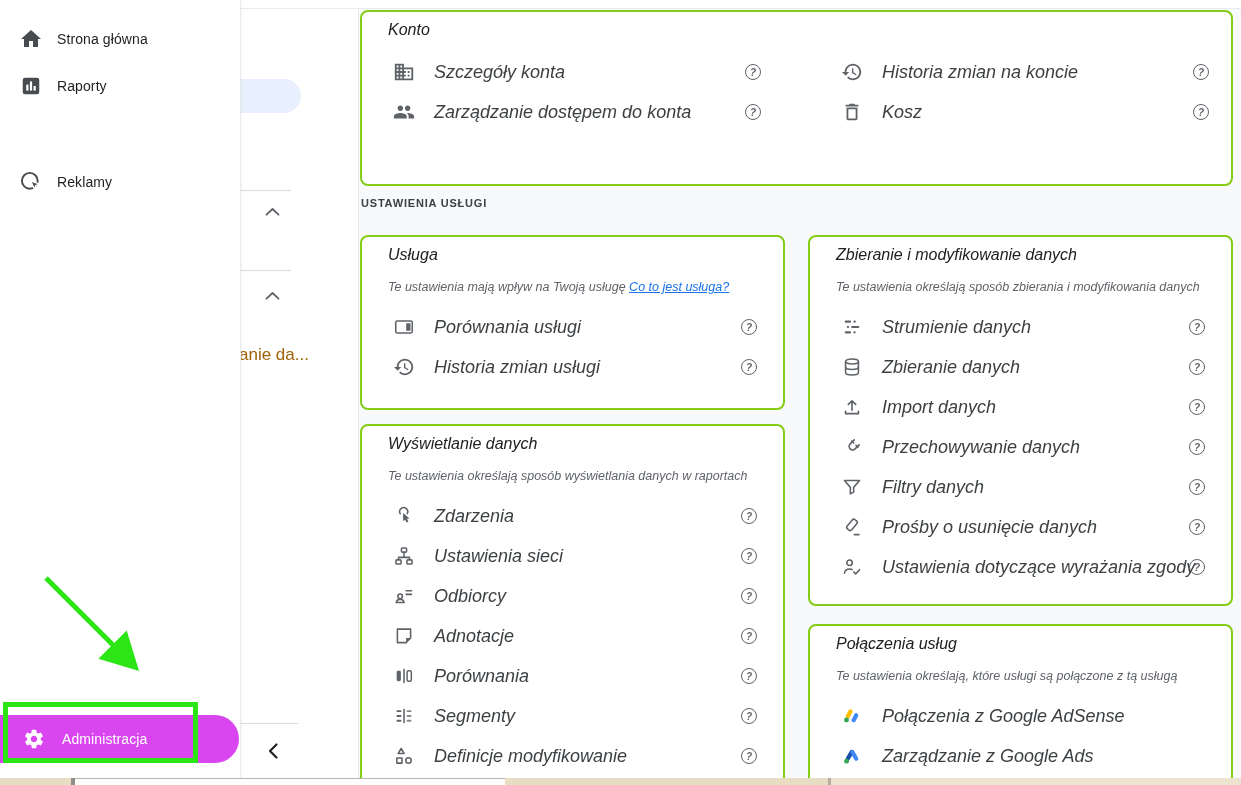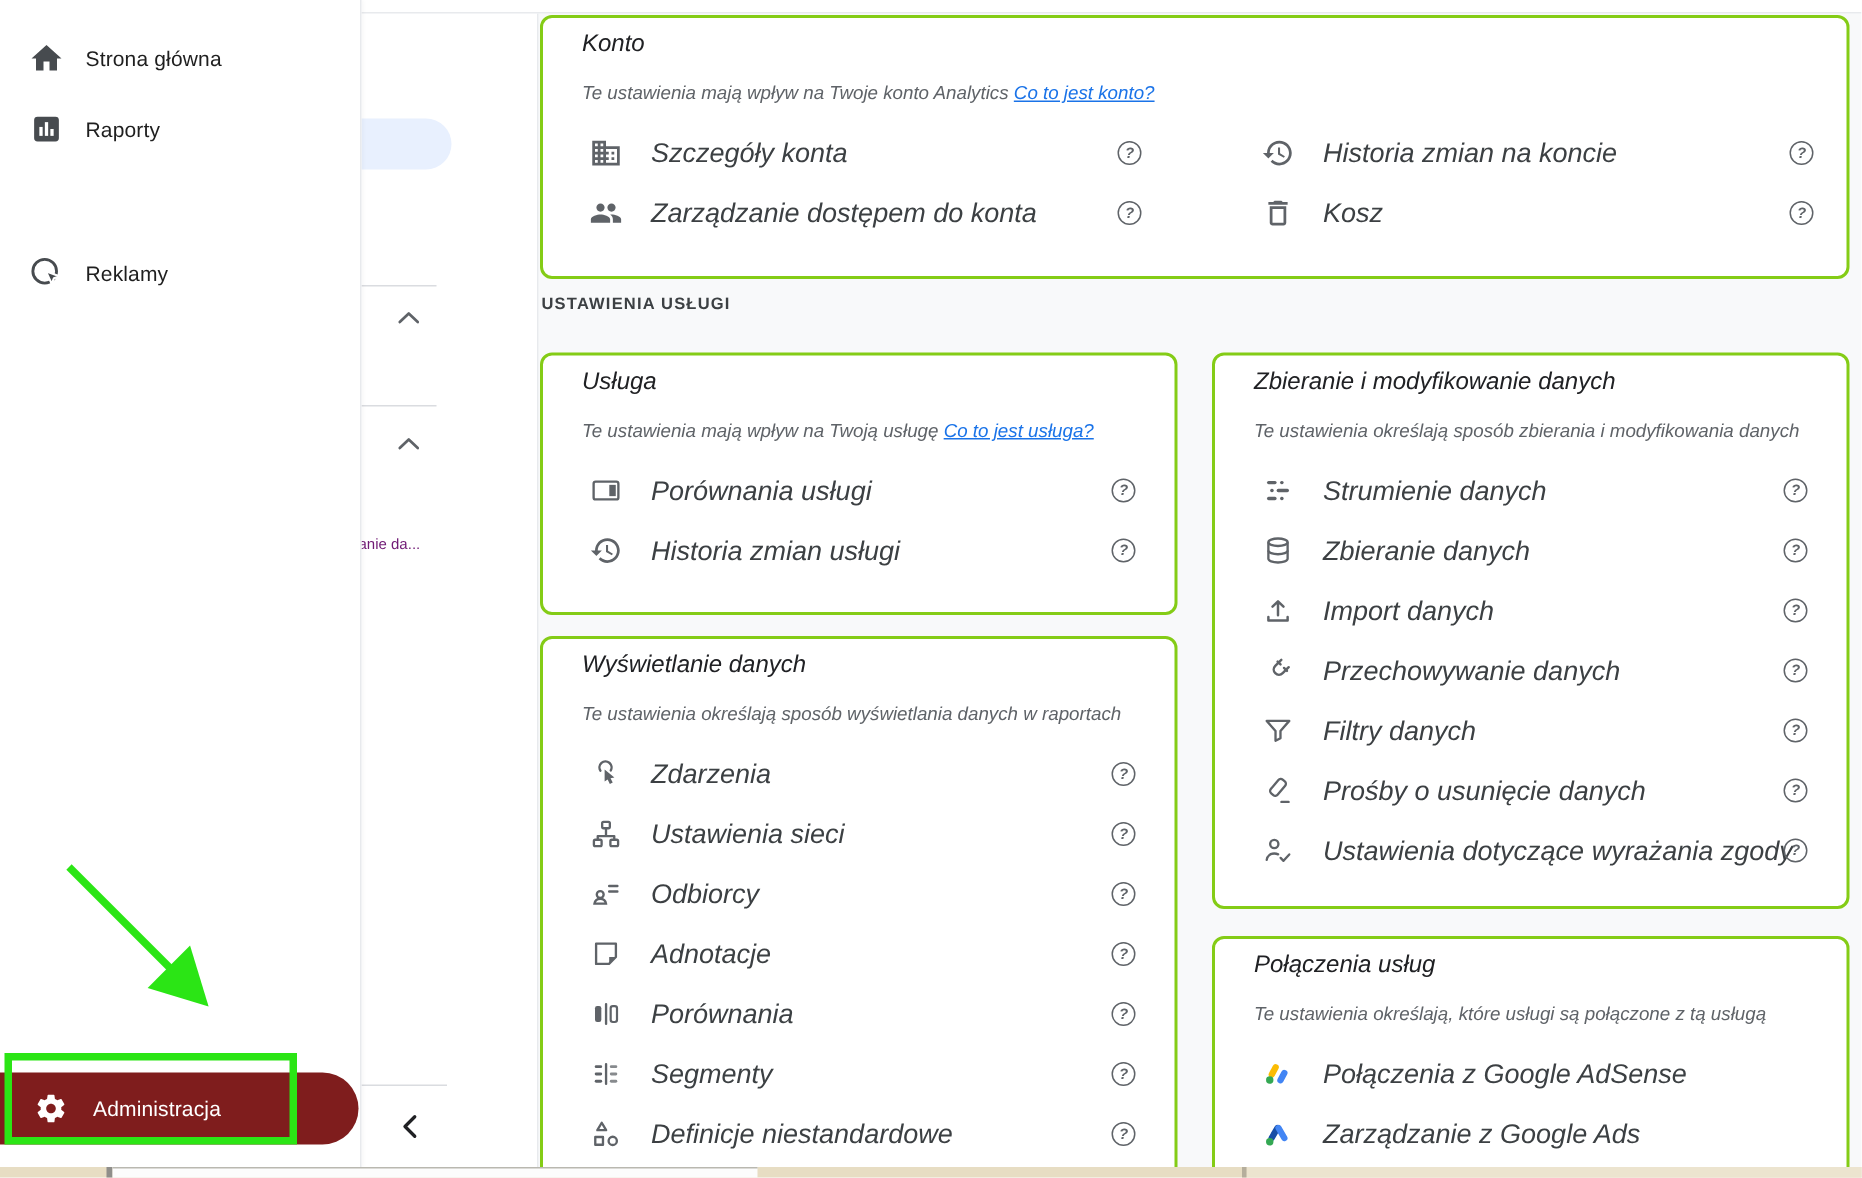--- a/index.html
+++ b/index.html
@@ -32,32 +32,32 @@
   .konto-col + .konto-col{margin-left:23px;}
 
   #section-label{position:absolute;left:361px;top:197px;font-size:11px;font-weight:bold;
       letter-spacing:.8px;color:#3c4043;}
 
   
   .mp-pill{position:absolute;left:240px;top:79px;width:61px;height:34px;background:#e8f0fe;
       border-radius:0 17px 17px 0;cursor:pointer;}
   .mp-divider{position:absolute;height:1px;background:#dadce0;}
   .mp-chev{position:absolute;cursor:pointer;}
-  .mp-text{position:absolute;left:239px;top:358px;font-size:10px;color:#701a75;white-space:nowrap;}
+  .mp-text{position:absolute;left:239px;top:345px;font-size:17px;color:#a16207;white-space:nowrap;}
   .mp-collapse{position:absolute;left:267px;top:742px;cursor:pointer;}
 
   
   #sidebar{position:absolute;left:0;top:0;bottom:0;width:240px;background:#fff;z-index:10;
       border-right:1px solid #e8eaed;box-shadow:1px 0 3px rgba(0,0,0,.04);}
   .nav-item{position:absolute;left:0;width:100%;height:46px;display:flex;align-items:center;
       padding-left:19px;box-sizing:border-box;cursor:pointer;}
   .nav-icon{width:24px;height:24px;display:flex;align-items:center;justify-content:center;flex:none;}
   .nav-label{margin-left:14px;font-size:14px;font-weight:500;color:#1f1f1f;letter-spacing:.1px;}
 
-  #admin-btn{position:absolute;left:0;top:715px;width:239px;height:48px;background:#7f1d1d;
+  #admin-btn{position:absolute;left:0;top:715px;width:239px;height:48px;background:#d946ef;
       border-radius:0 24px 24px 0;display:flex;align-items:center;padding-left:22px;gap:16px;
       box-sizing:border-box;z-index:11;cursor:pointer;}
   #admin-btn .nav-label{color:#fff;margin-left:0;}
 
   
   #annot-box{position:absolute;left:3px;top:702px;width:195px;height:61px;
       border:5px solid #2be515;box-sizing:border-box;z-index:20;pointer-events:none;}
   #annot-arrow{position:absolute;left:38px;top:570px;z-index:20;pointer-events:none;}
 
   
@@ -74,24 +74,20 @@
 <body>
 
 <div id="app">
 
   <div id="content-bg"></div>
   <div id="top-hairline"></div>
   <div id="mid-border"></div>
 
   <div class="card" style="left:360px;top:10px;width:873px;height:176px;">
     <div class="card-title">Konto</div>
-    <div class="card-sub">
-      <span>Te ustawienia mają wpływ na Twoje konto Analytics</span>
-      <a>Co to jest konto?</a>
-    </div>
     <div class="konto-cols">
       <div class="konto-col">
         <div class="row">
           <span class="row-icon">
             <svg width="22" height="22" viewBox="0 0 24 24">
                 <path fill="#5f6368" d="M12 7V3H2v18h20V7H12zM6 19H4v-2h2v2zm0-4H4v-2h2v2zm0-4H4V9h2v2zm0-4H4V5h2v2zm4 12H8v-2h2v2zm0-4H8v-2h2v2zm0-4H8V9h2v2zm0-4H8V5h2v2zm10 12h-8v-2h2v-2h-2v-2h2v-2h-2V9h8v10zm-2-8h-2v2h2v-2zm0 4h-2v2h2v-2z"></path>
               </svg>
           </span>
           <span class="row-label">Szczegóły konta</span>
           <span class="help-badge">?</span>
@@ -236,21 +232,21 @@
         <span class="help-badge">?</span>
       </div>
       <div class="row">
         <span class="row-icon">
           <svg width="22" height="22" viewBox="0 0 24 24" fill="none" stroke="#5f6368" stroke-width="1.7" stroke-linejoin="round">
               <path d="M8.9 3.8l3.2 5.4H5.7z"></path>
               <rect x="4.2" y="14.2" width="5.6" height="5.6"></rect>
               <circle cx="16.9" cy="17" r="3"></circle>
             </svg>
         </span>
-        <span class="row-label">Definicje niestandardowe</span>
+        <span class="row-label">Definicje modyfikowanie</span>
         <span class="help-badge">?</span>
       </div>
     </div>
   </div>
 
   <div class="card" style="left:808px;top:235px;width:425px;height:371px;">
     <div class="card-title">Zbieranie i modyfikowanie danych</div>
     <div class="card-sub">Te ustawienia określają sposób zbierania i modyfikowania danych</div>
     <div class="rows">
       <div class="row">

